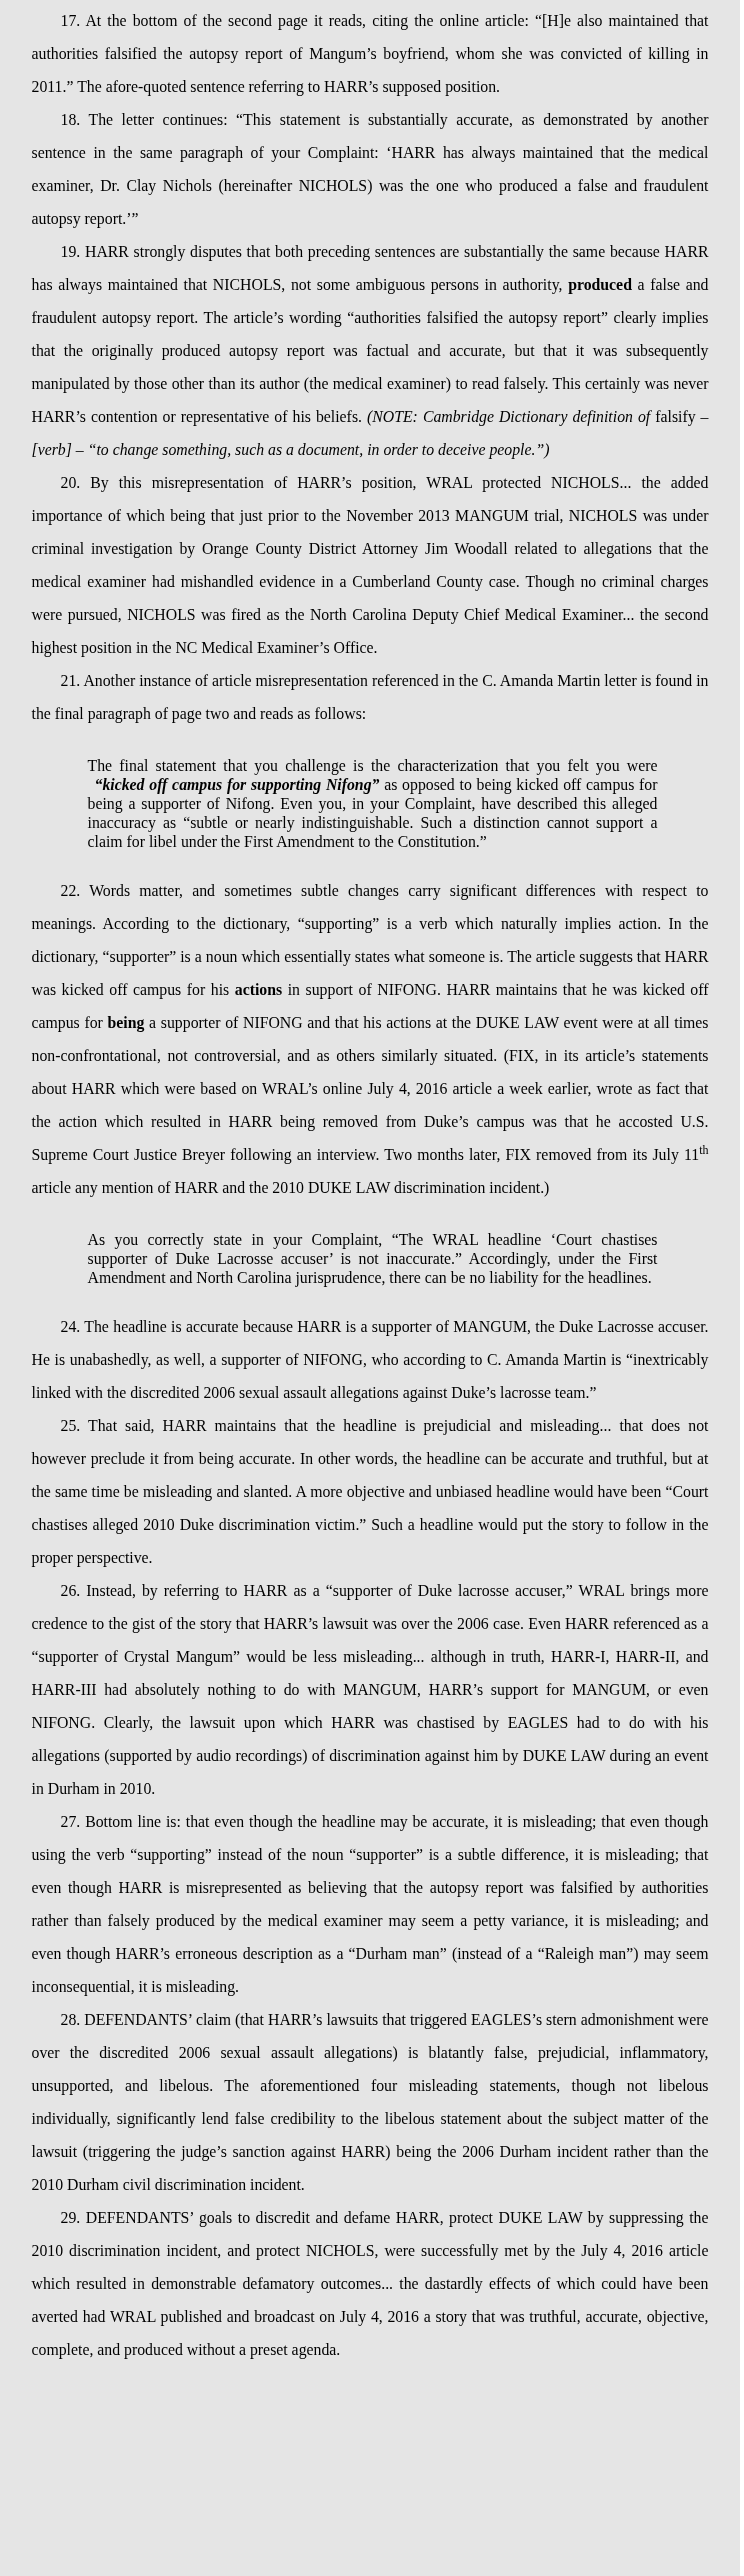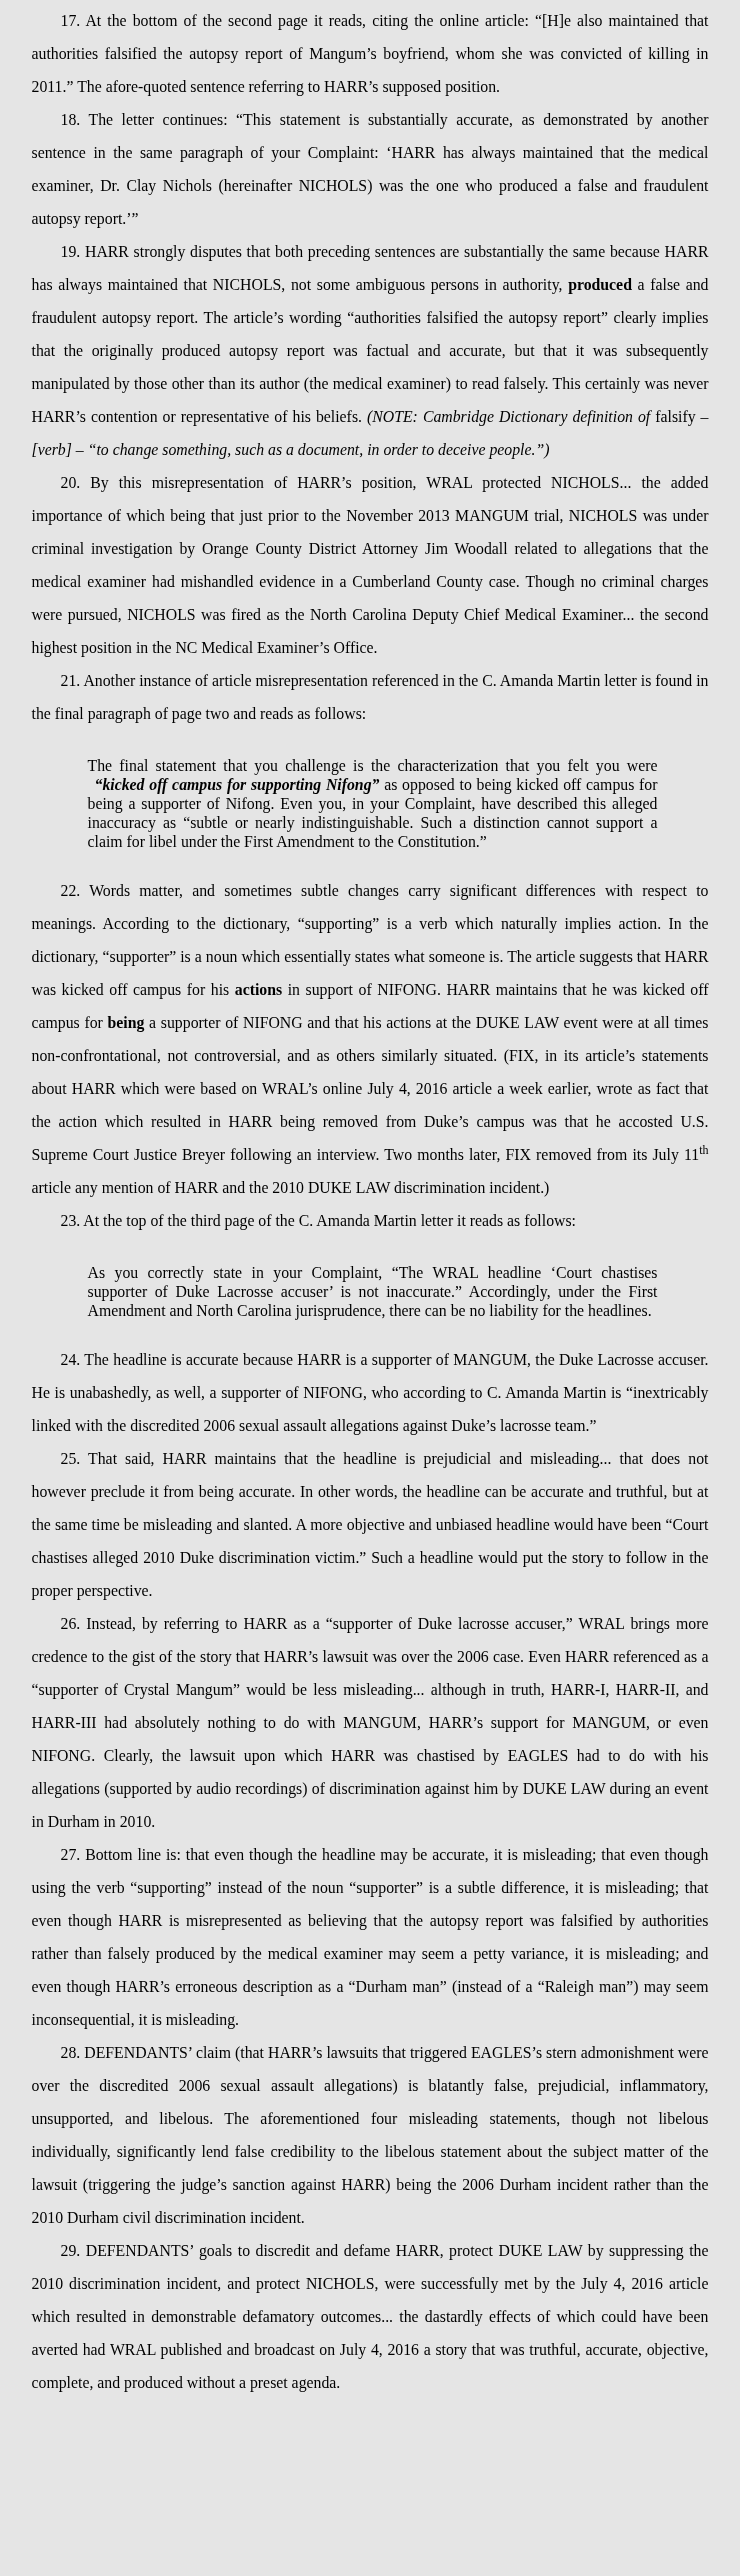--- a/index.html
+++ b/index.html
@@ -42,21 +42,20 @@
 <body>
 
 <div class="page">
     <p class="body-para"><span>17.  At the bottom of the second page it reads, citing the online article: “[H]e also maintained that authorities falsified the autopsy report of Mangum’s boyfriend, whom she was convicted of killing in 2011.”  The afore-quoted sentence referring to HARR’s supposed position.</span></p>
     <p class="body-para"><span>18.  The letter continues: “This statement is substantially accurate, as demonstrated by another sentence in the same paragraph of your Complaint: ‘HARR has always maintained that the medical examiner, Dr. Clay Nichols (hereinafter NICHOLS) was the one who produced a false and fraudulent autopsy report.’”</span></p>
     <p class="body-para"><span>19.  HARR strongly disputes that both preceding sentences are substantially the same because HARR has always maintained that NICHOLS, not some ambiguous persons in authority, </span><span class="run-b">produced</span><span> a false and fraudulent autopsy report.  The article’s wording “authorities falsified the autopsy report” clearly implies that the originally produced autopsy report was factual and accurate, but that it was subsequently manipulated by those other than its author (the medical examiner) to read falsely.  This certainly was never HARR’s contention or representative of his beliefs.  </span><span class="run-i">(NOTE: Cambridge Dictionary definition of </span><span>falsify </span><span class="run-i">– [verb] – “to change something, such as a document, in order to deceive people.”)</span></p>
     <p class="body-para"><span>20.  By this misrepresentation of HARR’s position, WRAL protected NICHOLS... the added importance of which being that just prior to the November 2013 MANGUM trial, NICHOLS was under criminal investigation by Orange County District Attorney Jim Woodall related to allegations that the medical examiner had mishandled evidence in a Cumberland County case.  Though no criminal charges were pursued, NICHOLS was fired as the North Carolina Deputy Chief Medical Examiner... the second highest position in the NC Medical Examiner’s Office.</span></p>
     <p class="body-para"><span>21.  Another instance of article misrepresentation referenced in the C. Amanda Martin letter is found in the final paragraph of page two and reads as follows:</span></p>
     <p class="quote"><span>The final statement that you challenge is the characterization that you felt you were </span><span class="run-bi">“kicked off campus for supporting Nifong”</span><span> as opposed to being kicked off campus for being a supporter of Nifong.  Even you, in your Complaint, have described this alleged inaccuracy as “subtle or nearly indistinguishable.  Such a distinction cannot support a claim for libel under the First Amendment to the Constitution.”</span></p>
     <p class="body-para"><span>22.  Words matter, and sometimes subtle changes carry significant differences with respect to meanings.  According to the dictionary, “supporting” is a verb which naturally implies action.  In the dictionary, “supporter” is a noun which essentially states what someone is.  The article suggests that HARR was kicked off campus for his </span><span class="run-b">actions</span><span> in support of NIFONG.  HARR maintains that he was kicked off campus for </span><span class="run-b">being</span><span> a supporter of NIFONG and that his actions at the DUKE LAW event were at all times non-confrontational, not controversial, and as others similarly situated.  (FIX, in its article’s statements about HARR which were based on WRAL’s online July 4, 2016 article a week earlier, wrote as fact that the action which resulted in HARR being removed from Duke’s campus was that he accosted U.S. Supreme Court Justice Breyer following an interview.  Two months later, FIX removed from its July 11</span><span class="run-sup">th</span><span> article any mention of HARR and the 2010 DUKE LAW discrimination incident.)</span></p>
-    <p class="body-para"><span>23.  At the top of the third page of the C. Amanda Martin letter it reads as follows:</span></p>
     <p class="quote"><span>As you correctly state in your Complaint, “The WRAL headline ‘Court chastises supporter of Duke Lacrosse accuser’ is not inaccurate.”  Accordingly, under the First Amendment and North Carolina jurisprudence, there can be no liability for the headlines.</span></p>
     <p class="body-para"><span>24.  The headline is accurate because HARR is a supporter of MANGUM, the Duke Lacrosse accuser.  He is unabashedly, as well, a supporter of NIFONG, who according to C. Amanda Martin is “inextricably linked with the discredited 2006 sexual assault allegations against Duke’s lacrosse team.”</span></p>
     <p class="body-para"><span>25.  That said, HARR maintains that the headline is prejudicial and misleading... that does not however preclude it from being accurate.  In other words, the headline can be accurate and truthful, but at the same time be misleading and slanted.  A more objective and unbiased headline would have been “Court chastises alleged 2010 Duke discrimination victim.”  Such a headline would put the story to follow in the proper perspective.</span></p>
     <p class="body-para"><span>26.  Instead, by referring to HARR as a “supporter of Duke lacrosse accuser,” WRAL brings more credence to the gist of the story that HARR’s lawsuit was over the 2006 case.  Even HARR referenced as a “supporter of Crystal Mangum” would be less misleading... although in truth, HARR-I, HARR-II, and HARR-III had absolutely nothing to do with MANGUM, HARR’s support for MANGUM, or even NIFONG.  Clearly, the lawsuit upon which HARR was chastised by EAGLES had to do with his allegations (supported by audio recordings) of discrimination against him by DUKE LAW during an event in Durham in 2010.</span></p>
     <p class="body-para"><span>27.  Bottom line is: that even though the headline may be accurate, it is misleading; that even though using the verb “supporting” instead of the noun “supporter” is a subtle difference, it is misleading; that even though HARR is misrepresented as believing that the autopsy report was falsified by authorities rather than falsely produced by the medical examiner may seem a petty variance, it is misleading; and even though HARR’s erroneous description as a “Durham man” (instead of a “Raleigh man”) may seem inconsequential, it is misleading.</span></p>
     <p class="body-para"><span>28.  DEFENDANTS’ claim (that HARR’s lawsuits that triggered EAGLES’s stern admonishment were over the discredited 2006 sexual assault allegations) is blatantly false, prejudicial, inflammatory, unsupported, and libelous.  The aforementioned four misleading statements, though not libelous individually, significantly lend false credibility to the libelous statement about the subject matter of the lawsuit (triggering the judge’s sanction against HARR) being the 2006 Durham incident rather than the 2010 Durham civil discrimination incident.</span></p>
     <p class="body-para"><span>29.  DEFENDANTS’ goals to discredit and defame HARR, protect DUKE LAW by suppressing the 2010 discrimination incident, and protect NICHOLS, were successfully met by the July 4, 2016 article which resulted in demonstrable defamatory outcomes... the dastardly effects of which could have been averted had WRAL published and broadcast on July 4, 2016 a story that was truthful, accurate, objective, complete, and produced without a preset agenda.</span></p>
   </div>
 
 

